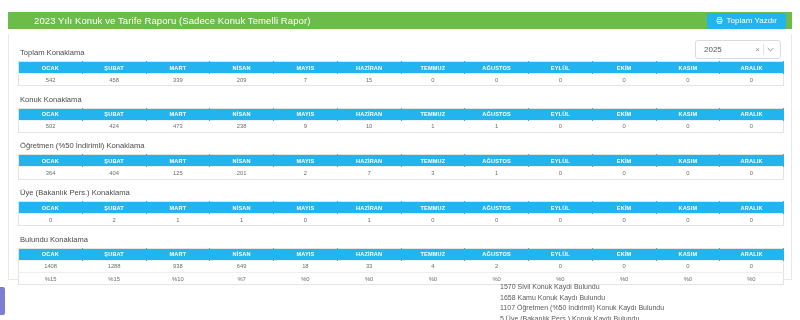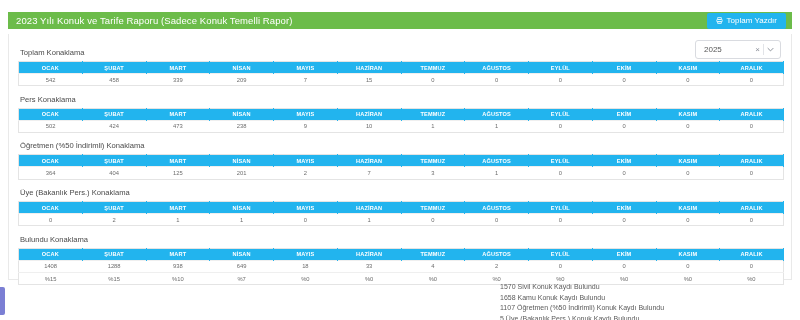--- a/index.html
+++ b/index.html
@@ -32,21 +32,21 @@
 
   
   .topbar {
     position: absolute;
     left: 8px; top: 12px;
     width: 784px; height: 17px;
     background: #6cbc4a;
     display: flex;
     align-items: center;
     justify-content: space-between;
-    padding: 0 6px 0 8px;
+    padding: 0 6px 0 26px;
   }
   .topbar-title {
     color: #ffffff;
     font-size: 9.5px;
     letter-spacing: 0.1px;
     white-space: nowrap;
   }
   .print-btn {
     display: flex;
     align-items: center;
@@ -228,21 +228,21 @@
                 <td>0</td>
                 <td>0</td>
                 <td>0</td>
                 <td>0</td>
                 <td>0</td>
               </tr>
             </tbody>
           </table>
         </div>
         <div class="section">
-          <div class="section-title">Pers Konaklama</div>
+          <div class="section-title">Konuk Konaklama</div>
           <table class="rep">
             <thead>
               <tr>
                 <th>OCAK</th>
                 <th>ŞUBAT</th>
                 <th>MART</th>
                 <th>NİSAN</th>
                 <th>MAYIS</th>
                 <th>HAZİRAN</th>
                 <th>TEMMUZ</th>

